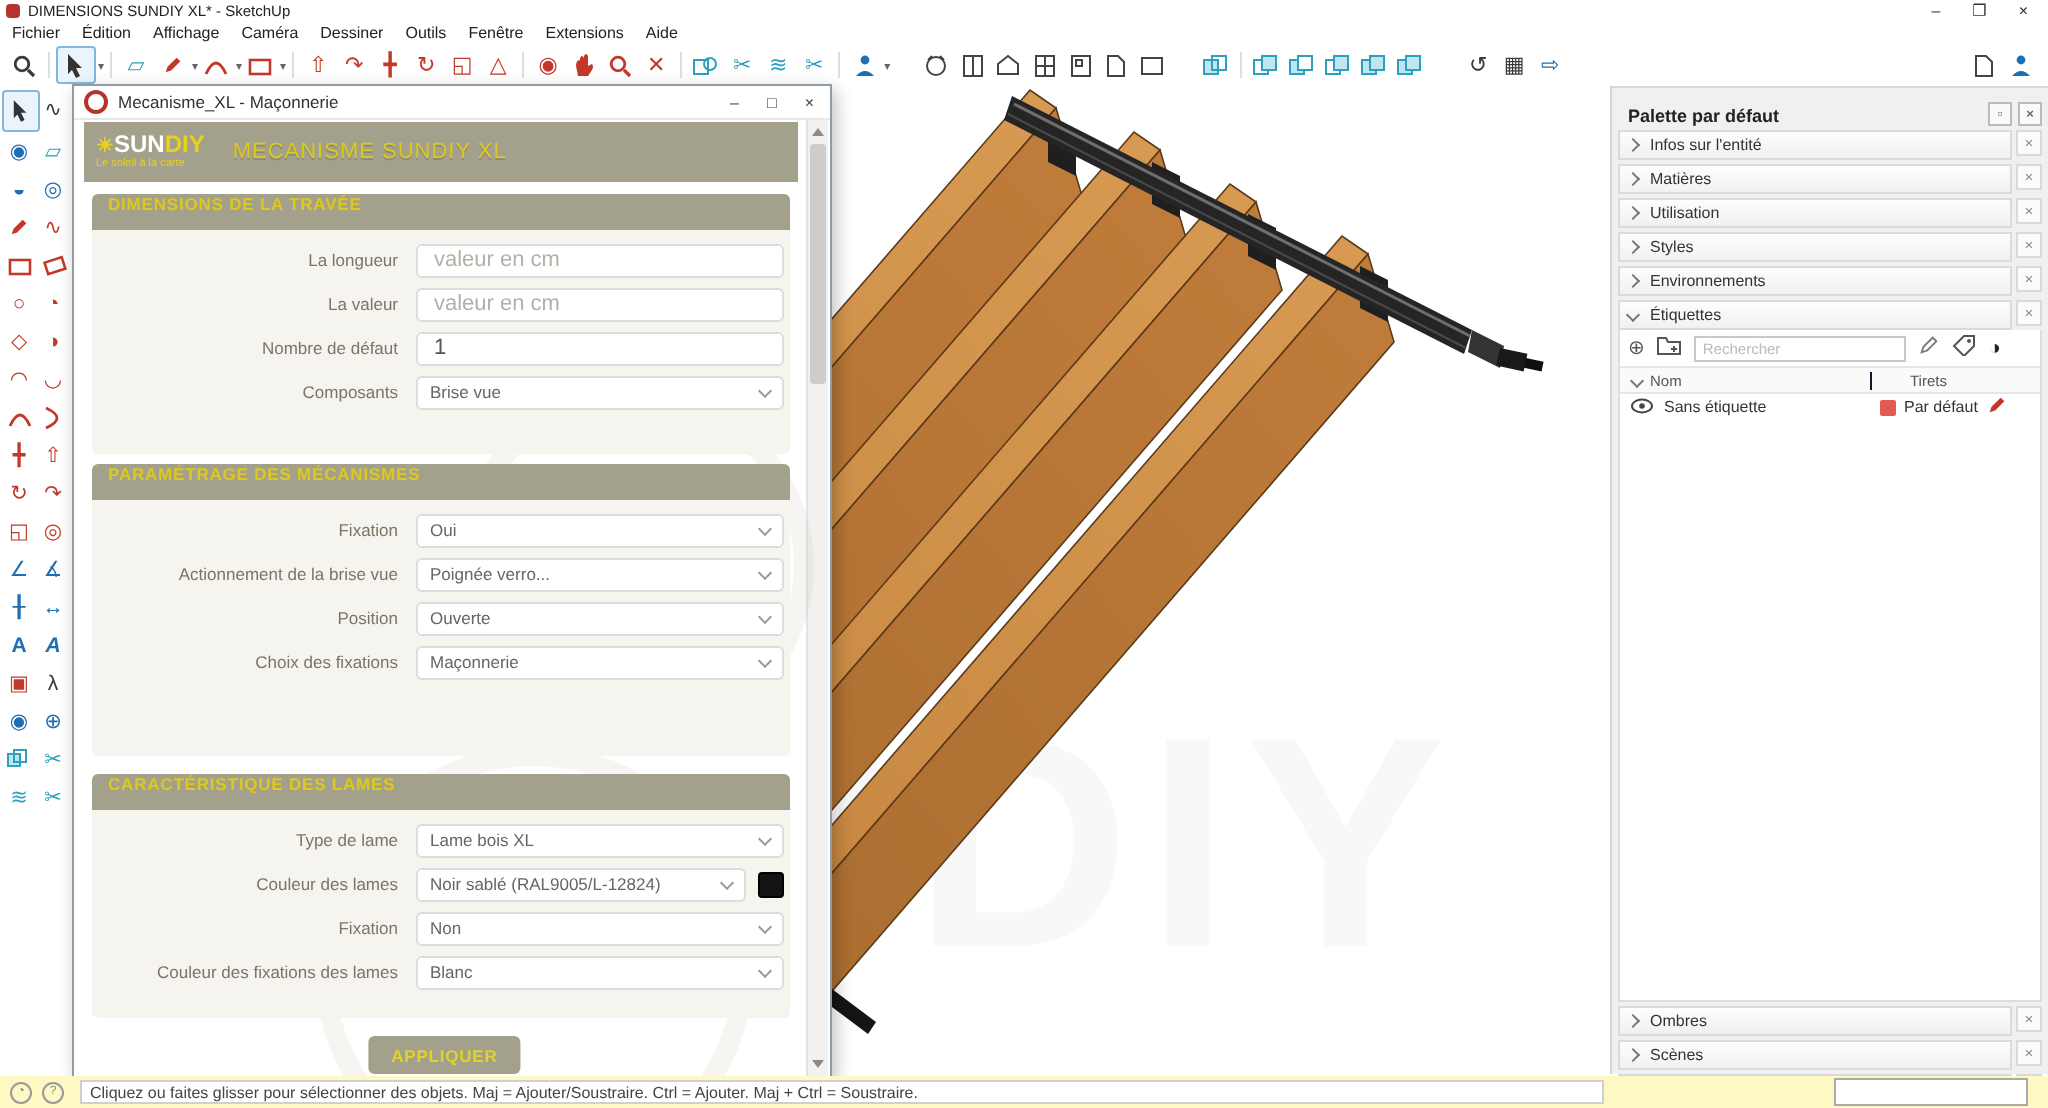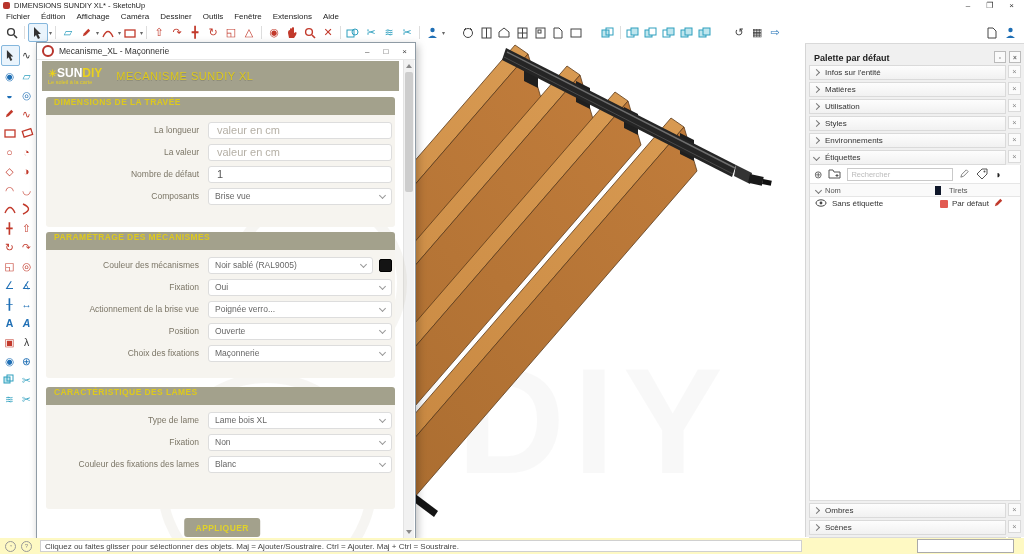--- a/index.html
+++ b/index.html
@@ -454,28 +454,20 @@
           <span class="chev"></span>
         </span>
     </div>
   </div>
 
   <div class="sec-h" style="top:189px">
       <span>PARAMÉTRAGE DES MÉCANISMES</span>
     </div>
   <div class="sec-b" style="top:207px;height:128px">
     <div class="frow">
-      <span class="lbl">Couleur des mécanismes</span>
-      <span class="ctl">
-          <span>Noir sablé (RAL9005)</span>
-          <span class="chev"></span>
-        </span>
-      <span class="sw" style="background: rgb(20, 20, 20);"></span>
-    </div>
-    <div class="frow">
       <span class="lbl">Fixation</span>
       <span class="ctl">
           <span>Oui</span>
           <span class="chev"></span>
         </span>
     </div>
     <div class="frow">
       <span class="lbl">Actionnement de la brise vue</span>
       <span class="ctl">
           <span>Poignée verro...</span>
@@ -501,20 +493,28 @@
   <div class="sec-h" style="top:344px">
       <span>CARACTÉRISTIQUE DES LAMES</span>
     </div>
   <div class="sec-b" style="top:362px;height:104px">
     <div class="frow">
       <span class="lbl">Type de lame</span>
       <span class="ctl">
           <span>Lame bois XL</span>
           <span class="chev"></span>
         </span>
+    </div>
+    <div class="frow">
+      <span class="lbl">Couleur des lames</span>
+      <span class="ctl">
+          <span>Noir sablé (RAL9005/L-12824)</span>
+          <span class="chev"></span>
+        </span>
+      <span class="sw" style="background: rgb(20, 20, 20);"></span>
     </div>
     <div class="frow">
       <span class="lbl">Fixation</span>
       <span class="ctl">
           <span>Non</span>
           <span class="chev"></span>
         </span>
     </div>
     <div class="frow">
       <span class="lbl">Couleur des fixations des lames</span>
@@ -594,21 +594,21 @@
           </svg></span>
       <span><svg width="12" height="11">
             <path d="M1 6 L6 1 L11 1 L11 6 L6 11 Z" fill="none" stroke="#555"></path>
             <circle cx="8.5" cy="3.5" r="1" fill="#555"></circle>
           </svg></span>
       <span style="color:#222;font-size:10px">◑</span>
     </div>
     <div class="thead">
       <span class="pchev open" style="margin:0 4px 0 6px"></span>
       <span style="width:110px">Nom</span>
-      <span style="border-left:6px solid #0f172a;padding-left:8px">Tirets</span>
+      <span style="border-left:1px solid #0f172a;padding-left:19px">Tirets</span>
     </div>
     <div class="trow">
       <span style="margin:0 5px 0 5px"><svg width="12" height="8">
             <ellipse cx="6" cy="4" rx="5" ry="3.2" fill="none" stroke="#444"></ellipse>
             <circle cx="6" cy="4" r="1.4" fill="#444"></circle>
           </svg></span>
       <span style="width:108px">Sans étiquette</span>
       <span class="tag-sw" style="background: rgb(226, 90, 82);"></span>
       <span>Par défaut</span>
       <span style="color:#c0392b;margin-left:4px"><svg width="11" height="11" viewBox="0 0 12 12">

